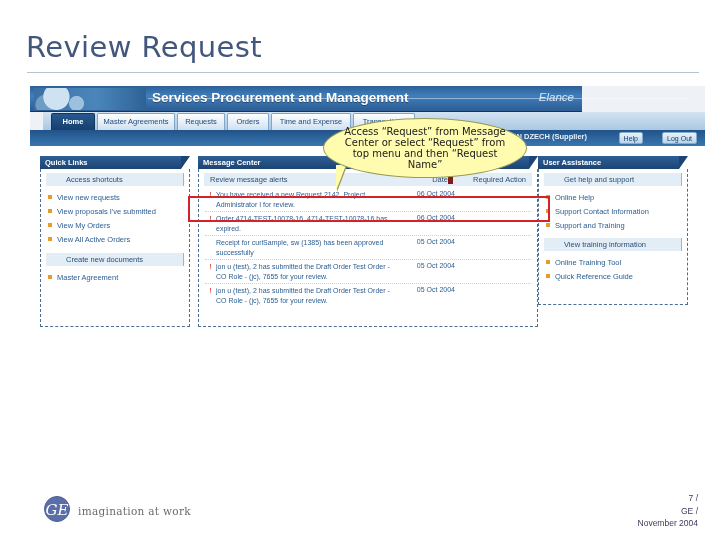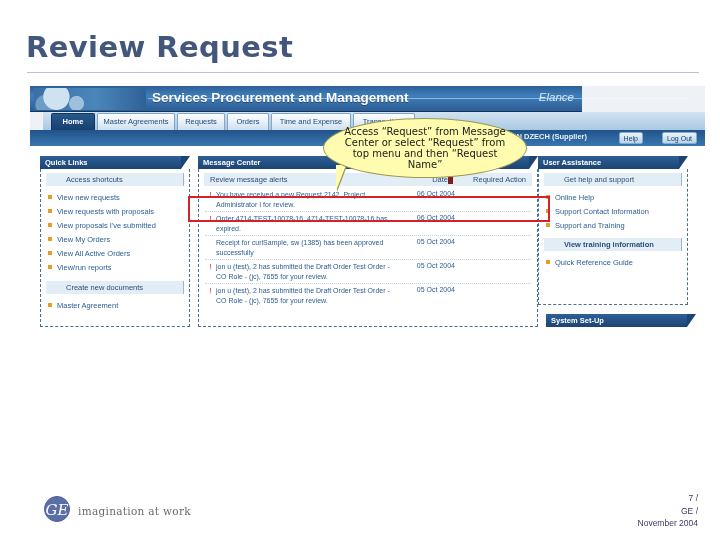--- a/index.html
+++ b/index.html
@@ -9,21 +9,21 @@
     background:#ffffff;
     font-family:"Liberation Sans", sans-serif;
     overflow:hidden;
     position:relative;
   }
 
   
   .slide-title{
     position:absolute; left:26px; top:30px;
     font-size:29px; color:#43577c; letter-spacing:0.4px;
-    font-family:"DejaVu Sans", sans-serif; font-weight:700;
+    font-family:"DejaVu Sans", sans-serif; font-weight:400;
   }
   .title-rule{
     position:absolute; left:27px; top:72px; width:672px; height:1px;
     background:#b9c2d2;
   }
 
   
   .shot{
     position:absolute; left:30px; top:86px; width:675px; height:370px;
     background:#eef1f6; overflow:hidden;
@@ -219,25 +219,23 @@
     <div class="ubtn" style="right:8px;">Log Out</div>
   </div>
 
   <div class="page">
 
     <div class="panel" style="left:10px; top:10px; width:150px;">
       <div class="panel-tab">Quick Links</div>
       <div class="panel-body" style="height:158px;">
         <div class="subhead">Access shortcuts</div>
         <div class="lnk">View new requests</div>
-        <div class="lnk">View requests with proposals</div>
         <div class="lnk">View proposals I've submitted</div>
         <div class="lnk">View My Orders</div>
         <div class="lnk">View All Active Orders</div>
-        <div class="lnk">View/run reports</div>
         <div class="subhead" style="margin-top:7px;">Create new documents</div>
         <div class="lnk">Master Agreement</div>
       </div>
     </div>
 
     <div class="panel" style="left:168px; top:10px; width:340px;">
       <div class="panel-tab">Message Center</div>
       <div class="panel-body" style="height:158px;">
         <div class="mc-head">
           <div class="c1">Review message alerts</div>
@@ -282,27 +280,27 @@
       </div>
     </div>
 
     <div class="panel" style="left:508px; top:10px; width:150px;">
       <div class="panel-tab">User Assistance</div>
       <div class="panel-body" style="height:136px;">
         <div class="subhead">Get help and support</div>
         <div class="lnk">Online Help</div>
         <div class="lnk">Support Contact Information</div>
         <div class="lnk">Support and Training</div>
-        <div class="subhead" style="margin-top:6px;font-weight:bold;">View training information</div>
+        <div class="subhead" style="margin-top:6px;">View training information</div>
+        <div class="lnk">Online Training Tool</div>
         <div class="lnk">Quick Reference Guide</div>
       </div>
     </div>
 
     <div class="panel" style="left:516px; top:168px; width:150px;">
-      <div class="panel-tab">System Set-Up</div>
     </div>
 
   </div>
 </div>
 
 <div class="redbox"></div>
 
 <div class="callout-tail"></div>
 <div class="callout">
   <div class="callout-txt">Access “Request” from Message Center or select “Request” from top menu and then “Request Name”</div>

